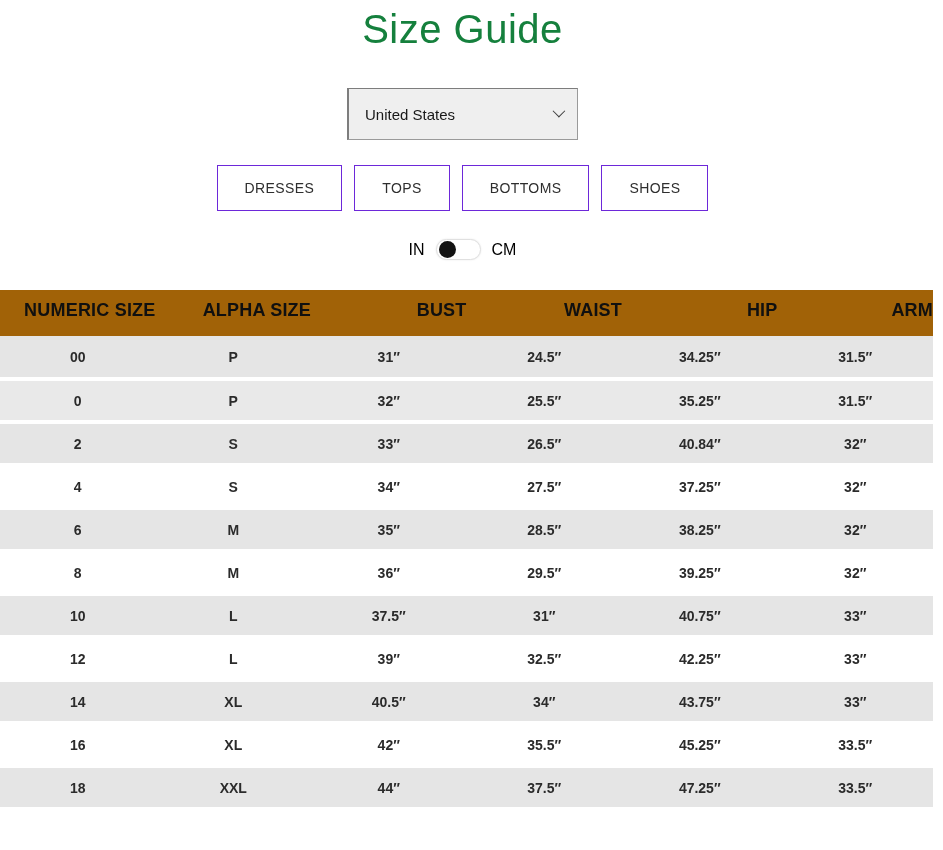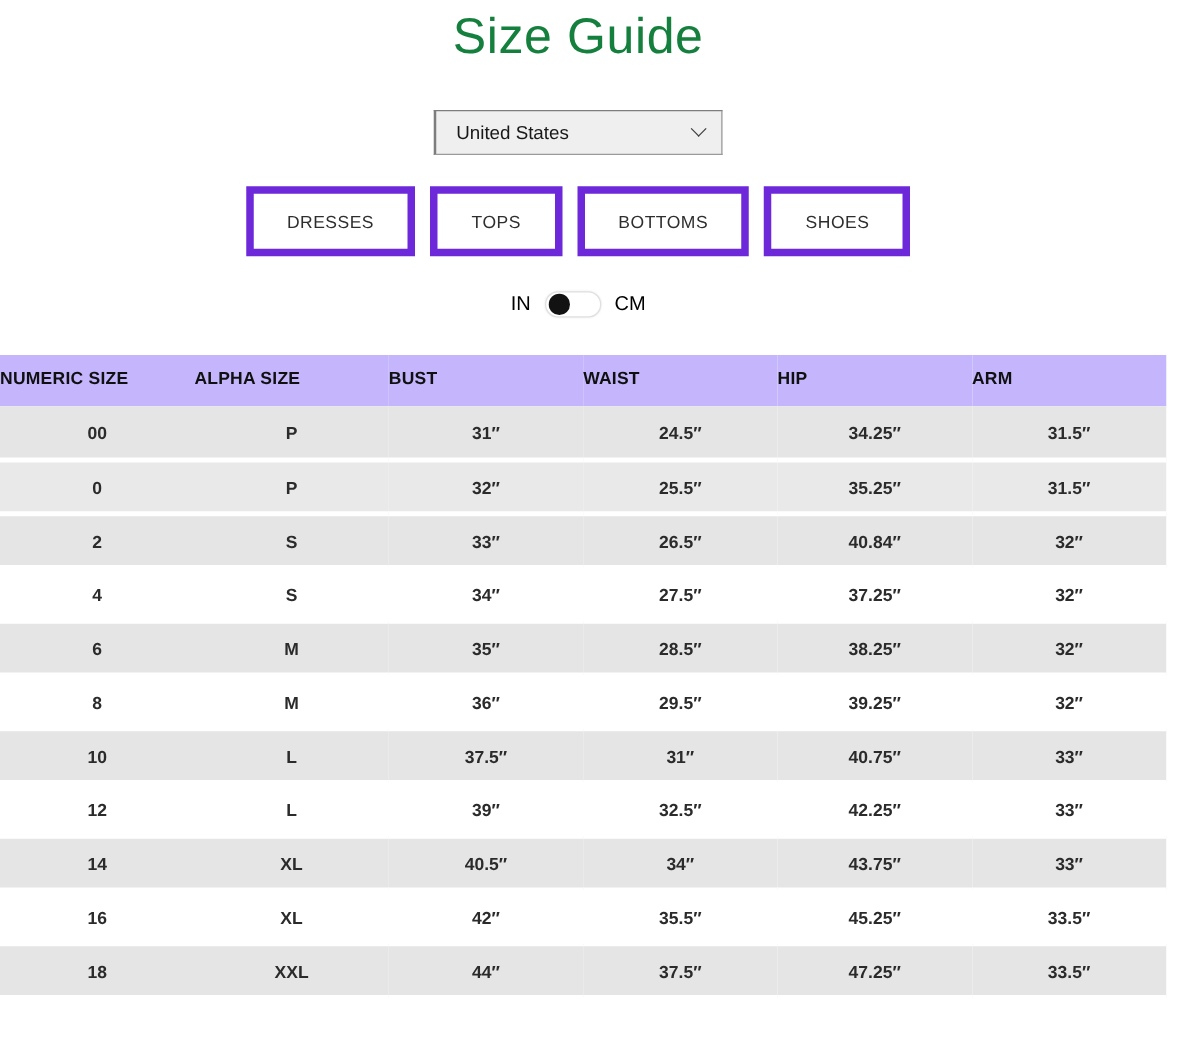--- a/index.html
+++ b/index.html
@@ -17,21 +17,21 @@
     margin: 0; padding-top: 7px;
     text-align: center;
     font-size: 40px;
     font-weight: 500;
     letter-spacing: 0.5px;
     color: #15803d;
   }
 
   .select-row { display: flex; justify-content: center; margin-top: 36px; }
   .country-select {
-    width: 231px; height: 36px;
+    width: 231px; height: 52px;
     background: #efefef;
     border: 1px solid #9a9a9a;
     border-left: 2px solid #7d7d7d;
     border-top-color: #7d7d7d;
     display: flex; align-items: center; justify-content: space-between;
     padding: 0 15px 0 16px;
     font-size: 15px; color: #181818;
     cursor: pointer;
   }
   .chevron {
@@ -39,21 +39,21 @@
     border-right: 1.7px solid #3d3d3d;
     border-bottom: 1.7px solid #3d3d3d;
     transform: rotate(45deg) translateY(-2px);
     margin-top: -3px;
     flex: 0 0 auto;
   }
 
   .tabs { display: flex; justify-content: center; gap: 12px; margin-top: 25px; }
   .tab {
     background: #ffffff;
-    border: 6px solid #6d28d9;
+    border: 1px solid #6d28d9;
     padding: 14px 27px;
     font-family: inherit;
     font-size: 14px;
     letter-spacing: 0.4px;
     color: #2e2e2e;
     cursor: pointer;
   }
 
   .unit-row {
     display: flex; justify-content: center; align-items: center;
@@ -77,26 +77,26 @@
     position: absolute; left: 2px; top: 1px;
   }
 
   table.size-table {
     width: 933px;
     margin-top: 30px;
     border-collapse: collapse;
     table-layout: fixed;
   }
   .size-table th {
-    font-size: 14px; font-weight: 700;
+    font-size: 18px; font-weight: 700;
     color: #101010;
     letter-spacing: 0.2px;
-    text-align: left;
+    text-align: right;
     padding: 10px 0 15px 0;
-    background: #c4b5fd;
+    background: #a16207;
   }
   .size-table td {
     font-size: 14px; font-weight: 700;
     color: #2b2b2b;
     text-align: center;
     height: 43px;
     border-bottom: 4px solid #ffffff;
     background: #ffffff;
   }
   .size-table tr.stripe td { background: #e5e5e5; }

